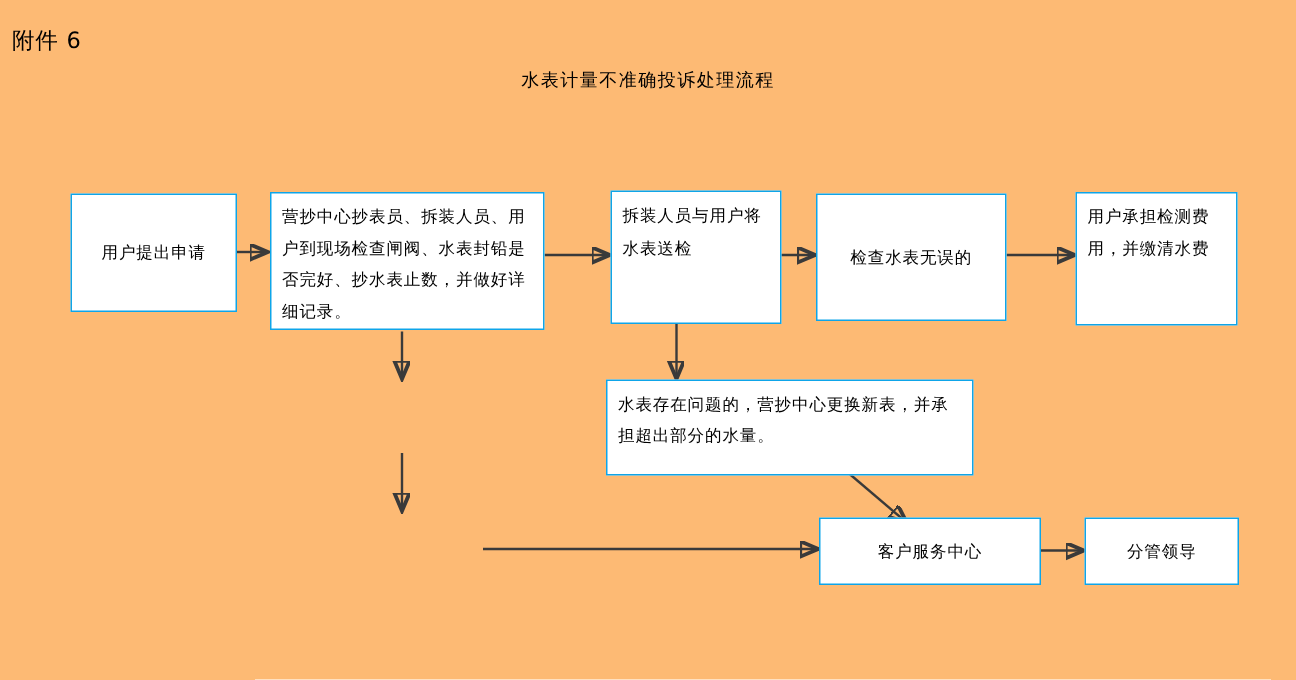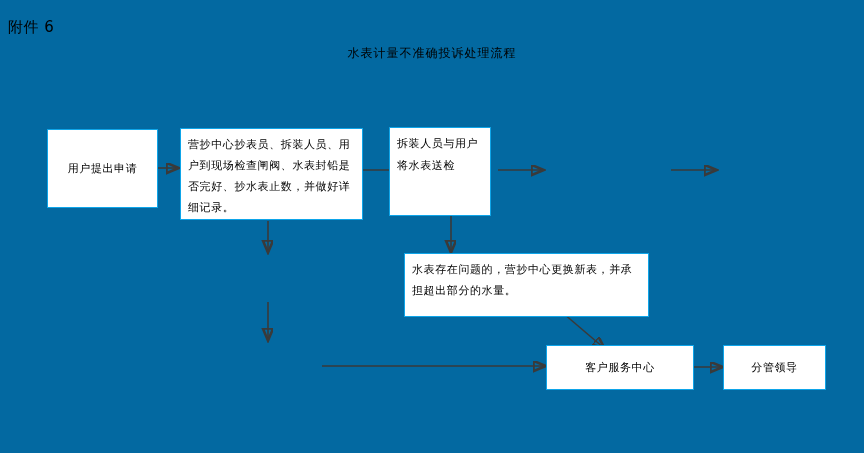--- a/index.html
+++ b/index.html
@@ -7,21 +7,21 @@
     padding: 0;
     background: #ffffff;
   }
   body {
     font-family: "DejaVu Sans", "Liberation Sans", sans-serif;
   }
   #page {
     position: relative;
     width: 864px;
     height: 453px;
-    background: #0369a1;
+    background: #fdba74;
     overflow: hidden;
   }
   .attachment-label {
     position: absolute;
     left: 8px;
     top: 18px;
     font-size: 15px;
     color: #000000;
     letter-spacing: 0.5px;
     white-space: nowrap;
@@ -115,25 +115,31 @@
   </svg>
 
   <div class="node center" style="left:47px; top:129px; width:111px; height:79px;">
     <span class="node-text">用户提出申请</span>
   </div>
 
   <div class="node topleft" style="left:180px; top:128px; width:183px; height:92px;">
     <span class="node-text">营抄中心抄表员、拆装人员、用户到现场检查闸阀、水表封铅是否完好、抄水表止数，并做好详细记录。</span>
   </div>
 
-  <div class="node topleft" style="left:389px; top:127px; width:102px; height:89px; line-height:22px;">
+  <div class="node topleft" style="left:407px; top:127px; width:114px; height:89px; line-height:22px;">
     <span class="node-text">拆装人员与用户将水表送检</span>
   </div>
 
+  <div class="node center" style="left:544px; top:129px; width:127px; height:85px;">
+    <span class="node-text">检查水表无误的</span>
+  </div>
 
+  <div class="node topleft" style="left:717px; top:128px; width:108px; height:89px;">
+    <span class="node-text">用户承担检测费用，并缴清水费</span>
+  </div>
 
 
   <div class="node topleft" style="left:404px; top:253px; width:245px; height:64px;">
     <span class="node-text">水表存在问题的，营抄中心更换新表，并承担超出部分的水量。</span>
   </div>
 
 
   <div class="node center" style="left:546px; top:345px; width:148px; height:45px;">
     <span class="node-text">客户服务中心</span>
   </div>

